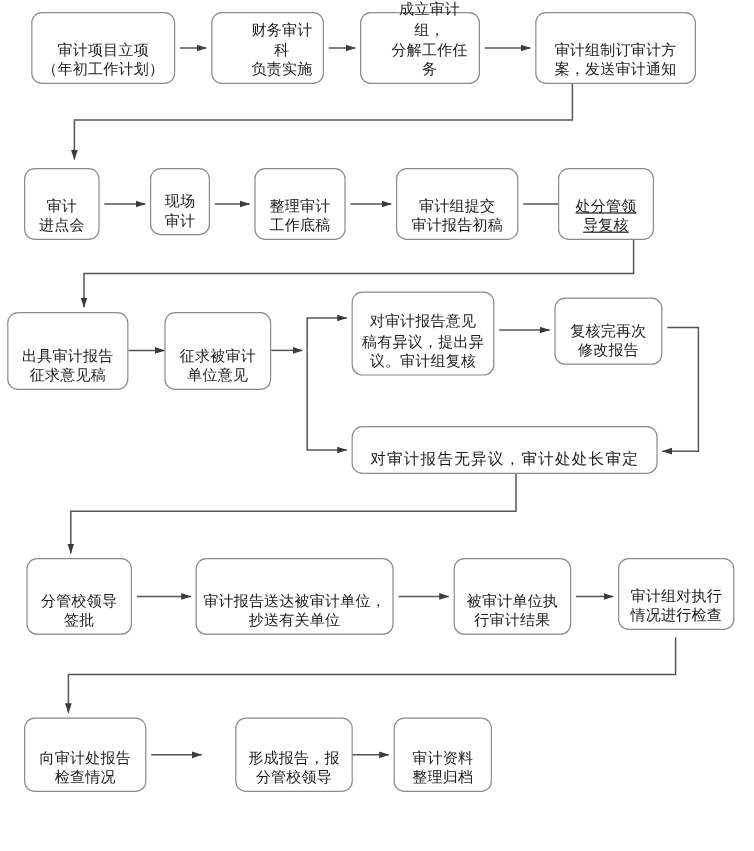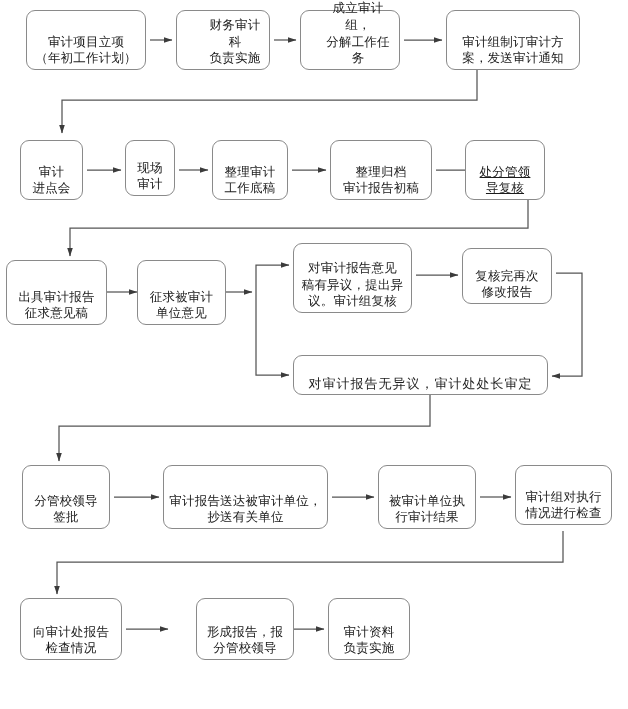--- a/index.html
+++ b/index.html
@@ -111,21 +111,21 @@
   </div>
   <div class="node" style="left:125px; top:140px; width:50px; height:56px;">
     <span>现场
 审计</span>
   </div>
   <div class="node" style="left:212px; top:140px; width:76px; height:60px;">
     <span>整理审计
 工作底稿</span>
   </div>
   <div class="node" style="left:330px; top:140px; width:102px; height:60px;">
-    <span>整理归档
+    <span>审计组提交
 审计报告初稿</span>
   </div>
   <div class="node" style="left:465px; top:140px; width:80px; height:60px;text-decoration:underline;">
     <span>处分管领
 导复核</span>
   </div>
 
   <div class="node" style="left:6px; top:260px; width:101px; height:65px;">
     <span>出具审计报告
 征求意见稿</span>
@@ -167,16 +167,16 @@
   <div class="node" style="left:20px; top:598px; width:102px; height:62px;">
     <span>向审计处报告
 检查情况</span>
   </div>
   <div class="node" style="left:172px; top:598px; width:98px; height:62px;margin-left:24px;">
     <span>形成报告，报
 分管校领导</span>
   </div>
   <div class="node" style="left:328px; top:598px; width:82px; height:62px;">
     <span>审计资料
-负责实施</span>
+整理归档</span>
   </div>
 
 </div>
 
 </body></html>

